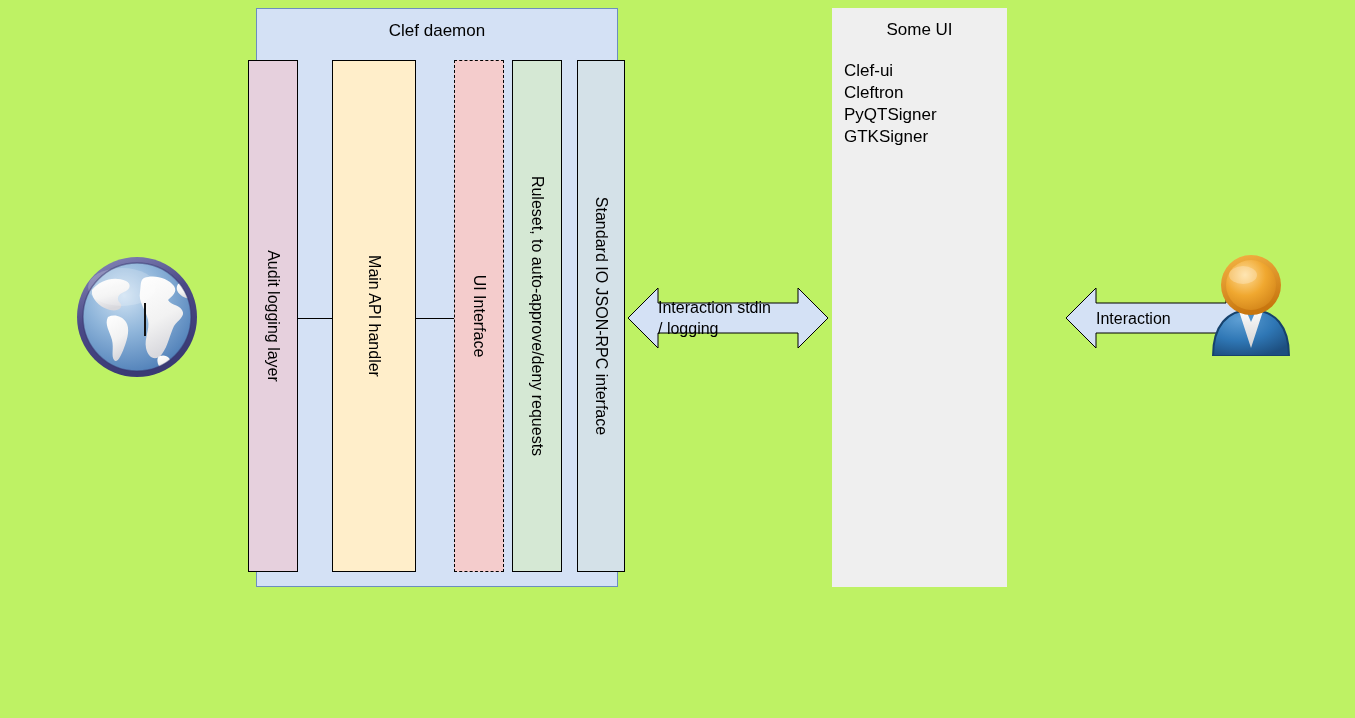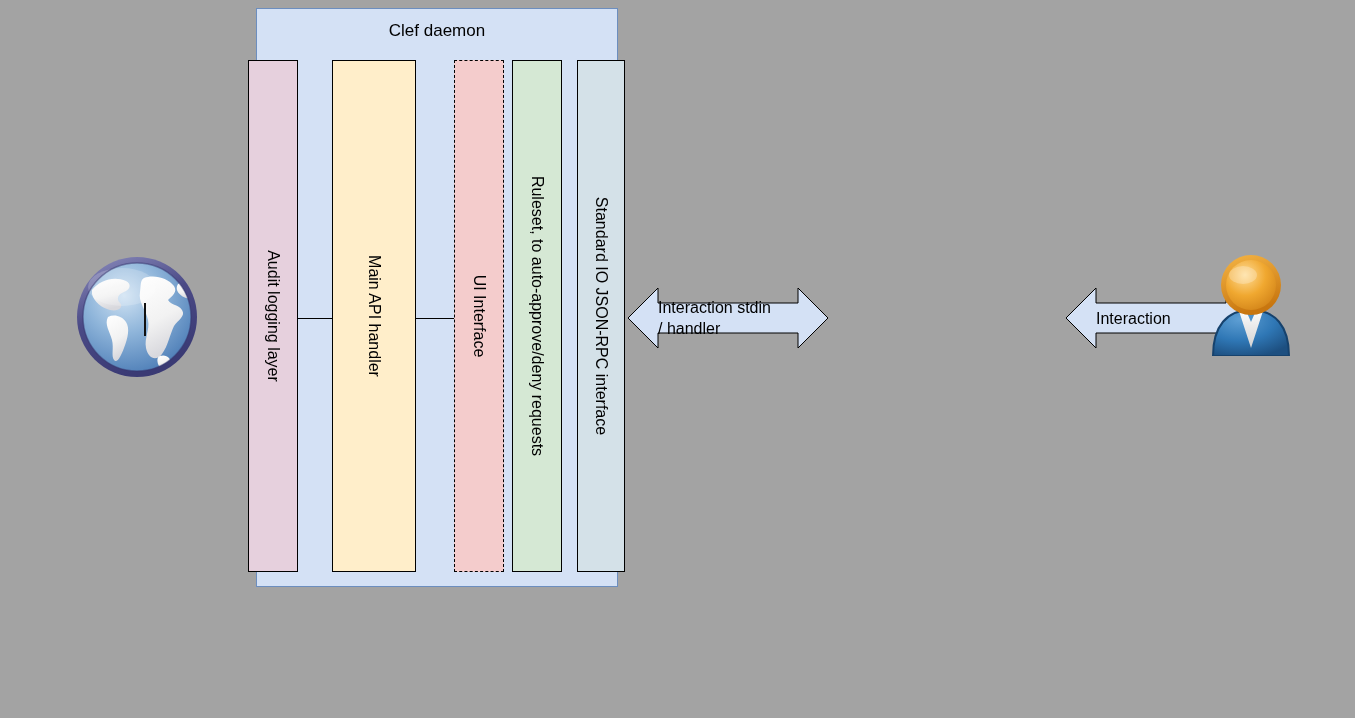--- a/index.html
+++ b/index.html
@@ -4,21 +4,21 @@
 <style>
   html, body {
     margin: 0;
     padding: 0;
     background: #000000;
   }
   #canvas {
     position: relative;
     width: 1355px;
     height: 718px;
-    background: #a3a3a3;
+    background: #bef264;
     overflow: hidden;
     font-family: "Liberation Sans", sans-serif;
   }
 
   
   #daemon-container {
     position: absolute;
     left: 256px;
     top: 8px;
     width: 362px;
@@ -221,23 +221,32 @@
 
   <div class="vbox" id="box-stdio">
     <span class="vlabel">Standard IO JSON-RPC interface</span>
   </div>
 
   <div class="biarrow" id="arrow-stdio">
     <svg width="200" height="90" viewBox="0 0 200 90">
       <polygon points="0,45 30,15 30,30 170,30 170,15 200,45 170,75 170,60 30,60 30,75" fill="#d4e1f5" stroke="#000000" stroke-width="1"></polygon>
     </svg>
     <div class="arrow-label">Interaction stdin
-/ handler</div>
-  </div>
-
+/ logging</div>
+  </div>
+
+  <div id="some-ui-panel">
+    <div id="some-ui-title">Some UI</div>
+    <div id="some-ui-list">
+      <div>Clef-ui</div>
+      <div>Cleftron</div>
+      <div>PyQTSigner</div>
+      <div>GTKSigner</div>
+    </div>
+  </div>
 
   <div class="biarrow" id="arrow-user">
     <svg width="190" height="90" viewBox="0 0 190 90">
       <polygon points="0,45 30,15 30,30 160,30 160,15 190,45 160,75 160,60 30,60 30,75" fill="#d4e1f5" stroke="#000000" stroke-width="1"></polygon>
     </svg>
     <div class="arrow-label">Interaction</div>
   </div>
 
   <div id="user-icon">
     <svg width="96" height="104" viewBox="0 0 96 104">

